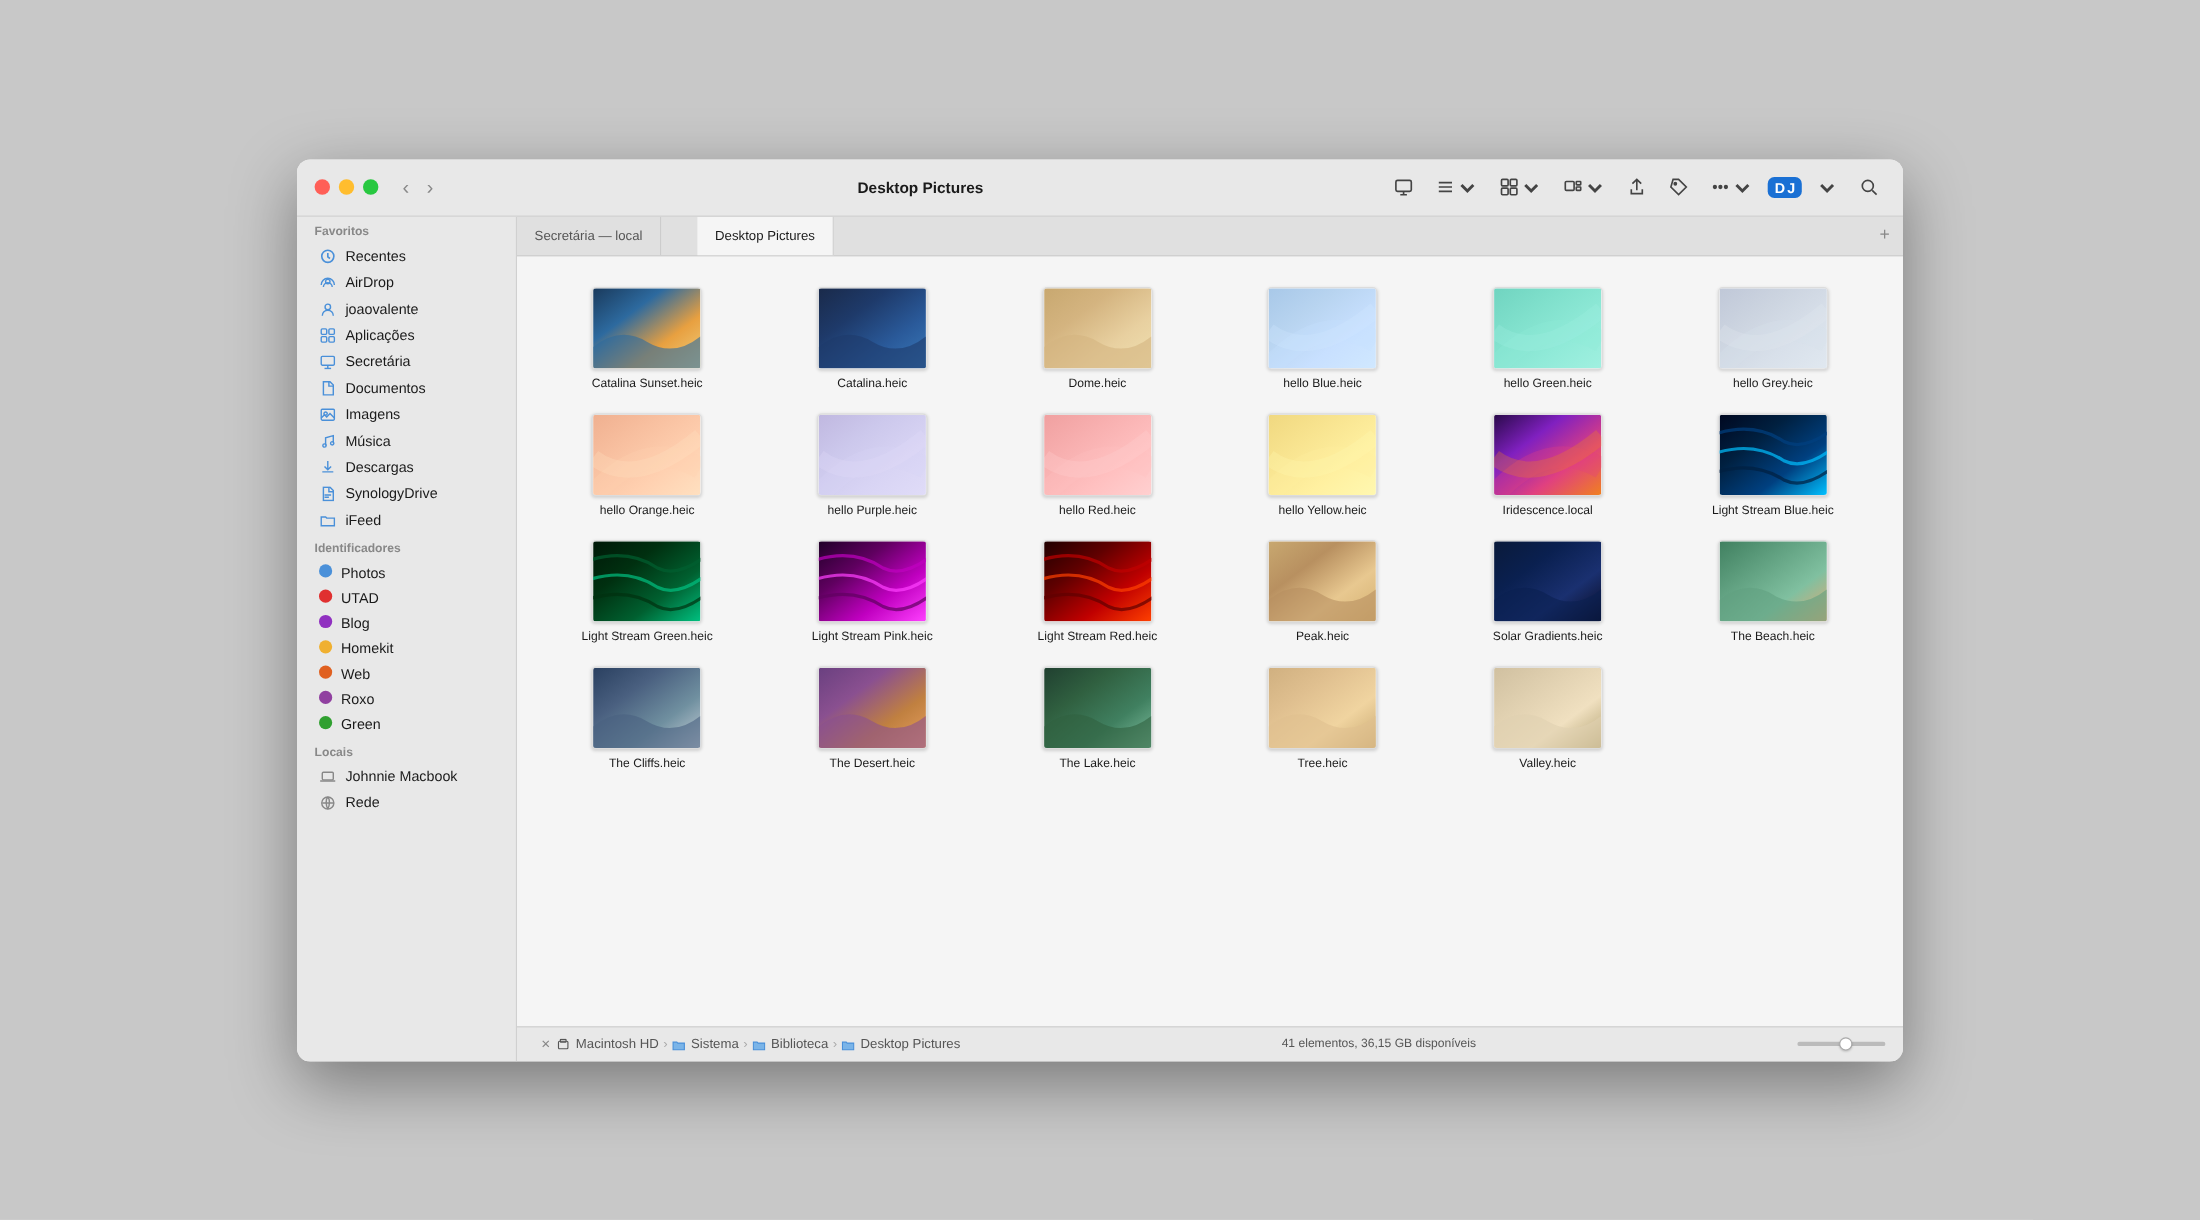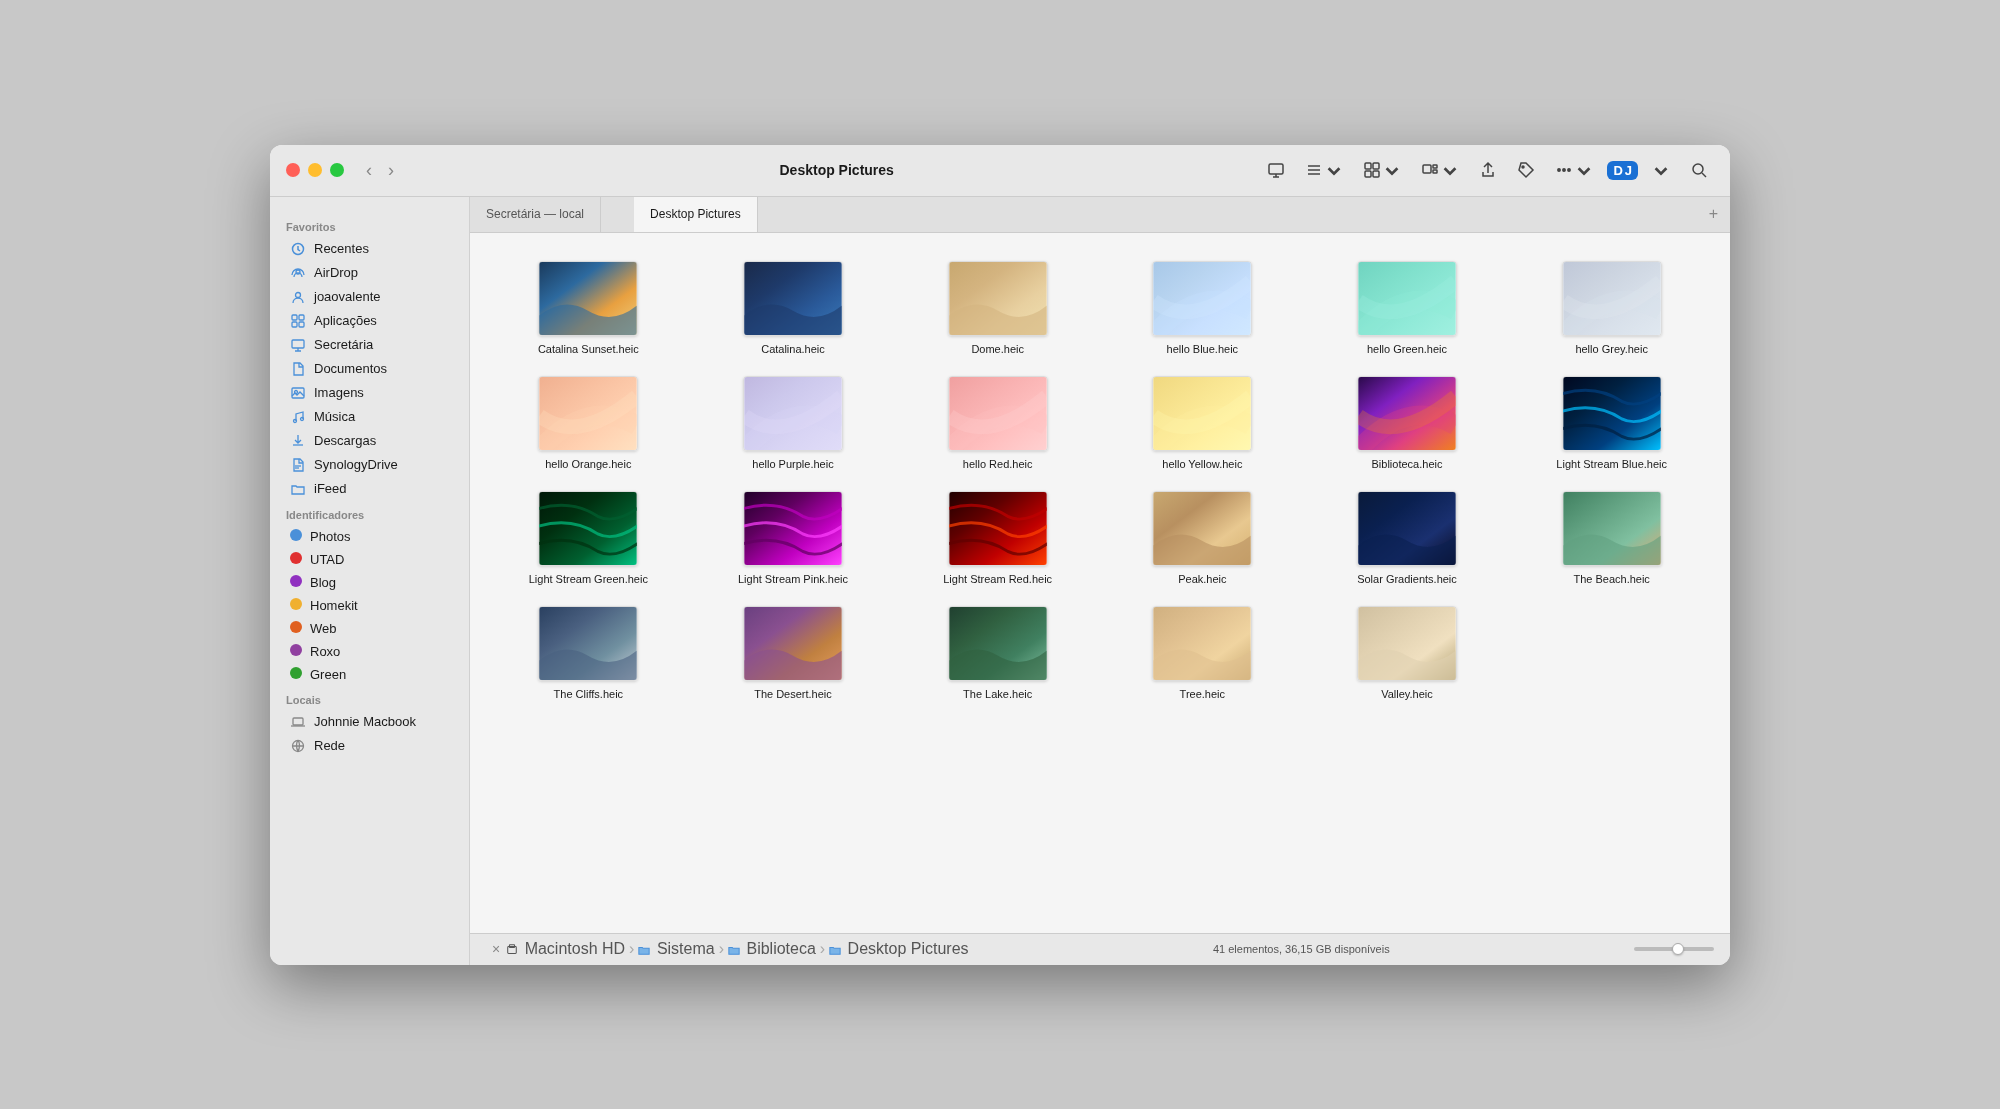--- a/index.html
+++ b/index.html
@@ -88,21 +88,21 @@
     .content-area {
       display: flex;
       flex: 1;
       overflow: hidden;
     }
     .sidebar {
       width: 200px;
       background: #e8e8e8;
       border-right: 1px solid #d0d0d0;
       overflow-y: auto;
-      padding: 16px 0;
+      padding: 0 0;
       flex-shrink: 0;
     }
     .sidebar-section-label {
       font-size: 11px;
       font-weight: 700;
       color: #888;
       padding: 8px 16px 4px;
       text-transform: none;
     }
     .sidebar-item {
@@ -211,21 +211,21 @@
       align-items: center;
       padding: 0 16px;
       font-size: 11px;
       color: #555;
       flex-shrink: 0;
     }
     .breadcrumb {
       display: flex;
       align-items: center;
       gap: 4px;
-      font-size: 16px;
+      font-size: 12px;
       color: #555;
     }
     .breadcrumb-sep { color: #aaa; }
     .status-center { flex: 1; text-align: center; }
     .zoom-slider {
       display: flex;
       align-items: center;
       gap: 4px;
       margin-left: auto;
     }
@@ -703,21 +703,21 @@
                     <stop offset="0%" stop-color="#2a0a4a"></stop>
                     <stop offset="33%" stop-color="#8020c0"></stop>
                     <stop offset="67%" stop-color="#e04080"></stop>
                     <stop offset="100%" stop-color="#f08020"></stop>
                   </linearGradient>
                 </defs>
                 <rect width="100" height="75" fill="url(#g-iridescence)"></rect>
                 <path d="M0 75 Q50 20 100 50" stroke="#e04080" stroke-width="20" fill="none" opacity="0.3"></path>
                 <path d="M0 40 Q40 70 100 20" stroke="#f08020" stroke-width="15" fill="none" opacity="0.3"></path>
               </svg></div>
-            <span class="file-name">Biblioteca.heic</span>
+            <span class="file-name">Iridescence.local</span>
           </div>
           <div class="file-item">
             <div class="file-thumb"><svg viewBox="0 0 100 75" width="100%" height="100%">
                 <defs>
                   <linearGradient id="g-light-stream-blue" x1="0%" y1="0%" x2="100%" y2="100%">
                     <stop offset="0%" stop-color="#000820"></stop>
                     <stop offset="33%" stop-color="#002040"></stop>
                     <stop offset="67%" stop-color="#004080"></stop>
                     <stop offset="100%" stop-color="#00c0ff"></stop>
                   </linearGradient>

